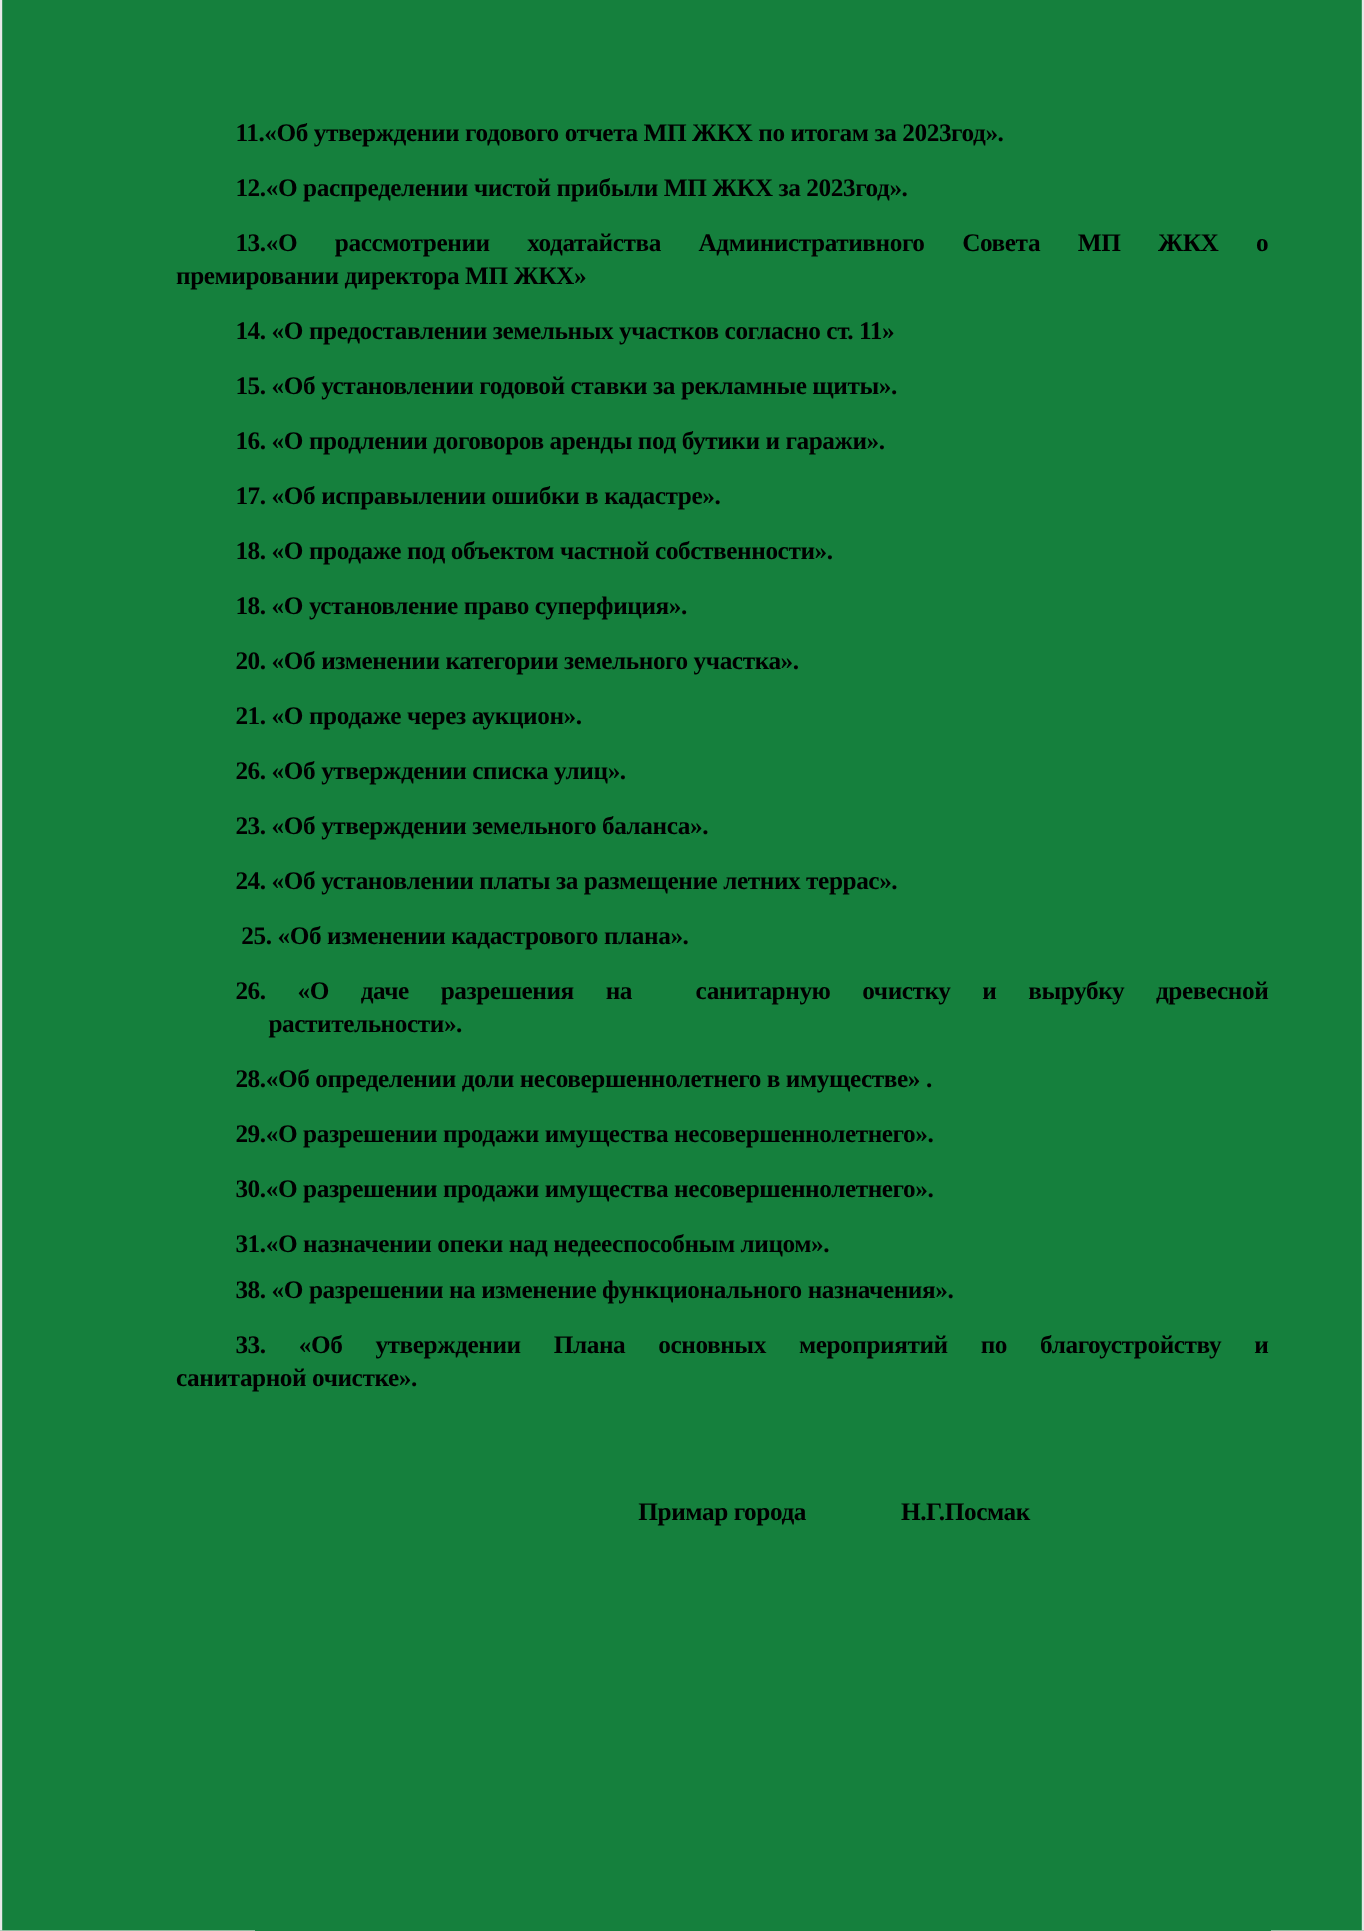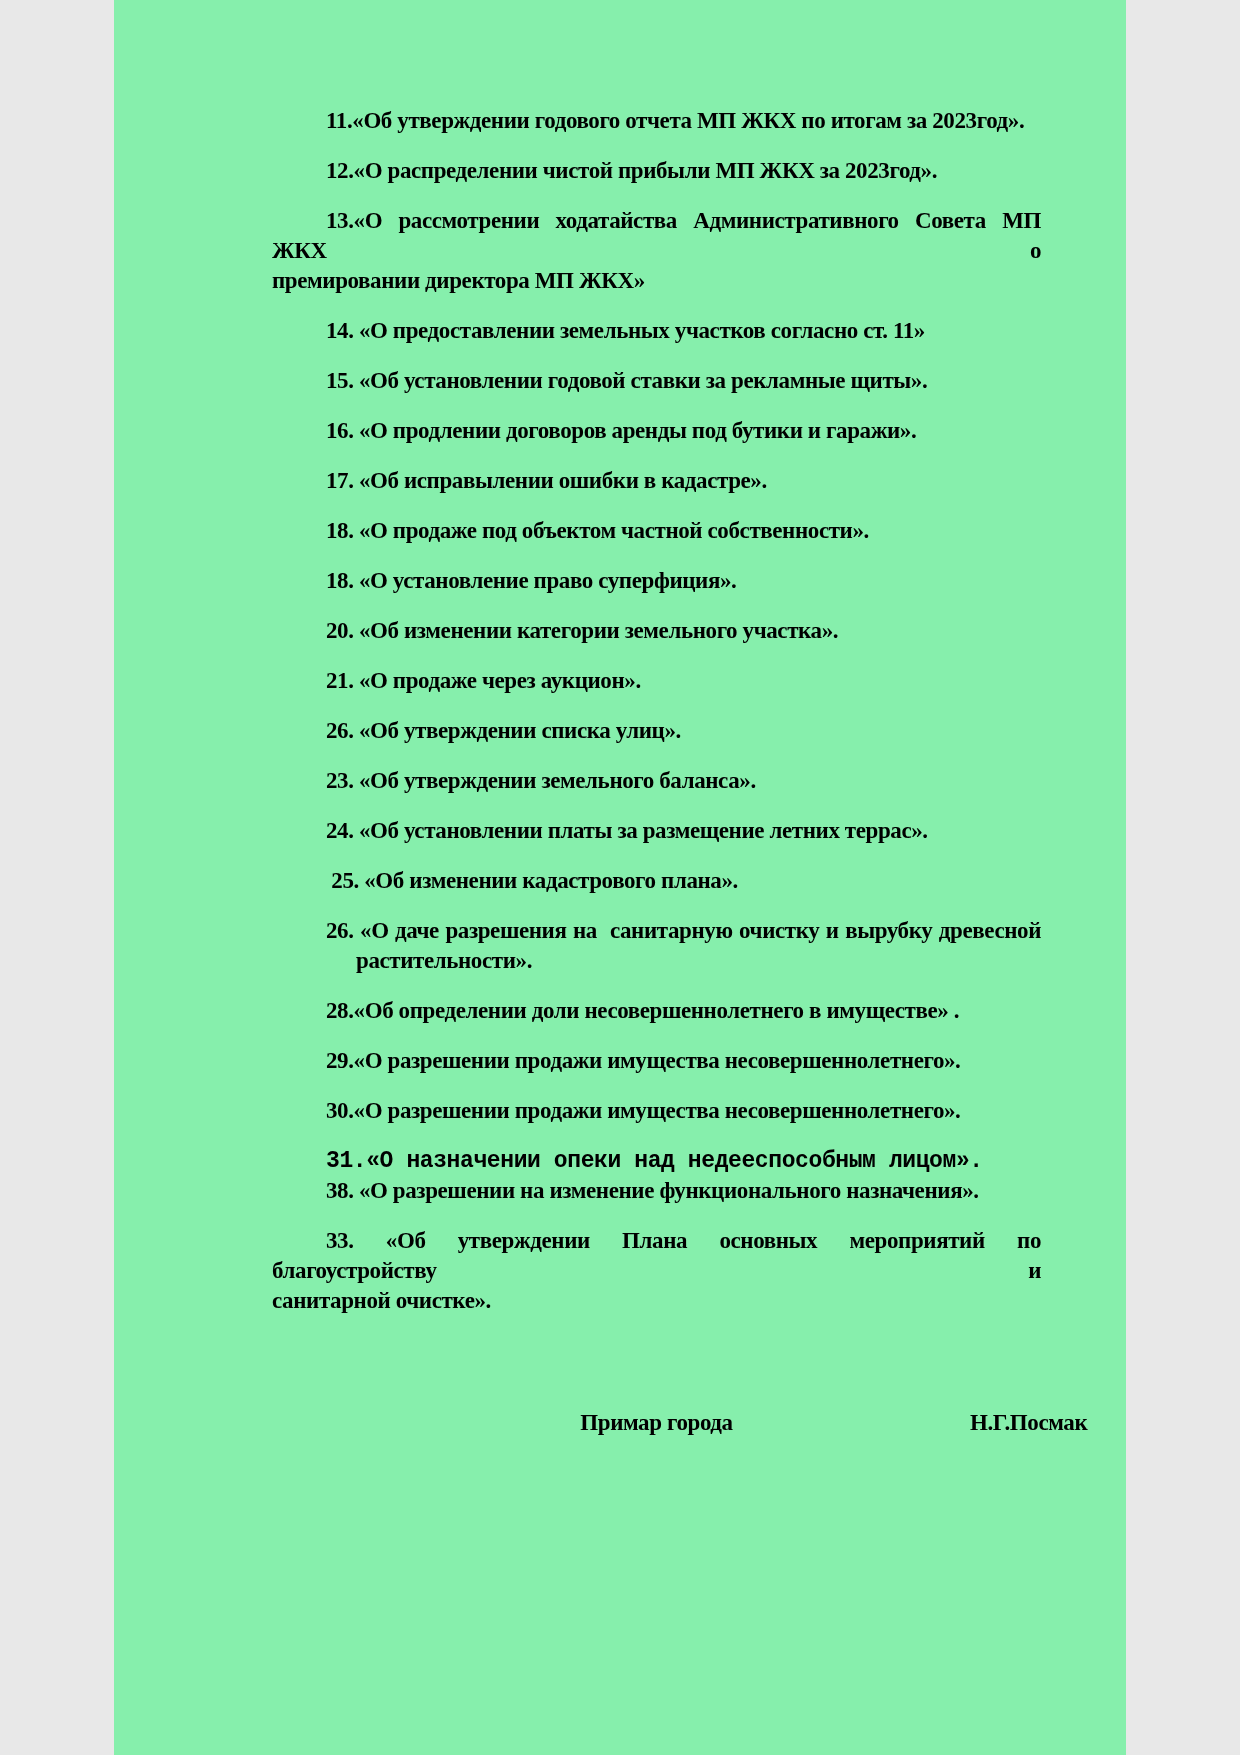--- a/index.html
+++ b/index.html
@@ -2,41 +2,40 @@
 <html><head>
 <meta charset="utf-8">
 <style>
   html, body {
     margin: 0;
     padding: 0;
     background: #e8e8e8;
   }
   .page {
     position: relative;
-    width: 1012px;
+    width: 1236px;
     height: 1755px;
     margin: 0 auto;
-    background: #86efac;
+    background: #15803d;
     box-sizing: border-box;
     padding: 106px 85px 0 158px;
     font-family: "Liberation Serif", "DejaVu Serif", serif;
     font-weight: 700;
     font-size: 23px;
     line-height: 30px;
     letter-spacing: -0.4px;
     color: #000000;
     overflow: hidden;
   }
   .item {
     margin: 0 0 20px 0;
     padding: 0;
   }
   .item.no-gap {
-    margin-bottom: 0;
-    font-family: Liberation Mono, monospace;
+    margin-bottom: 12px;
   }
   .line {
     display: block;
   }
   .line.first {
     text-indent: 54px;
   }
   .line.justify {
     text-align: justify;
     text-align-last: justify;
@@ -45,21 +44,21 @@
     margin-left: 84px;
   }
   .signature-row {
     position: relative;
     margin-top: 92px;
     height: 30px;
     text-align: center;
   }
   .sig-name {
     position: absolute;
-    left: 698px;
+    left: 659px;
     top: 0;
     white-space: nowrap;
   }
 </style>
 </head>
 <body>
 
 <div class="page">
   <div>
       <p class="item">

